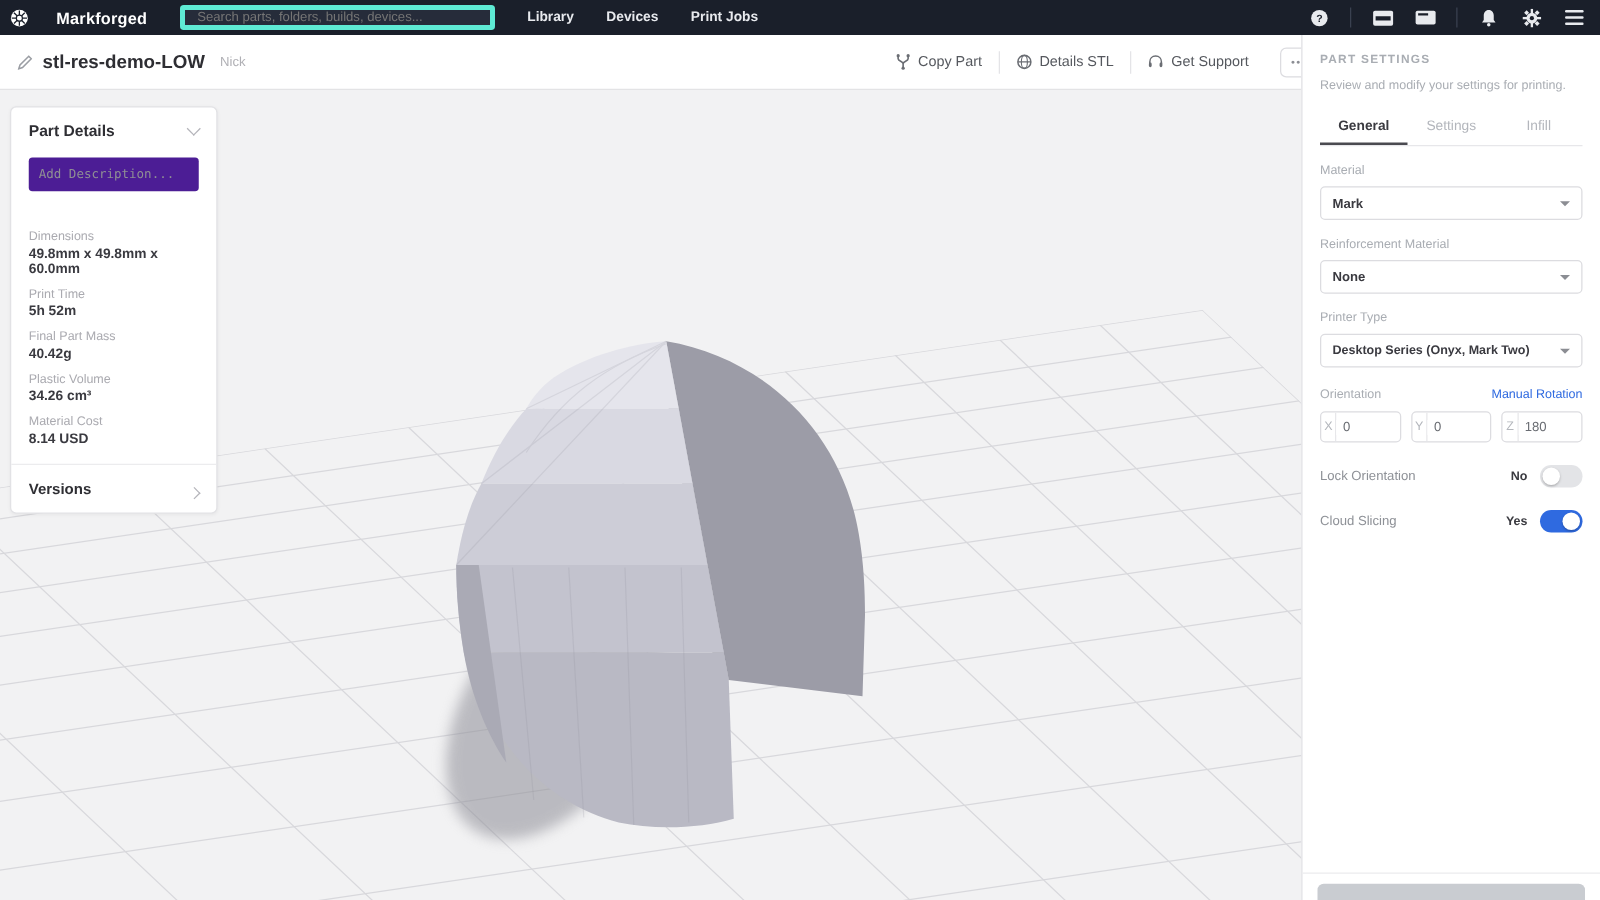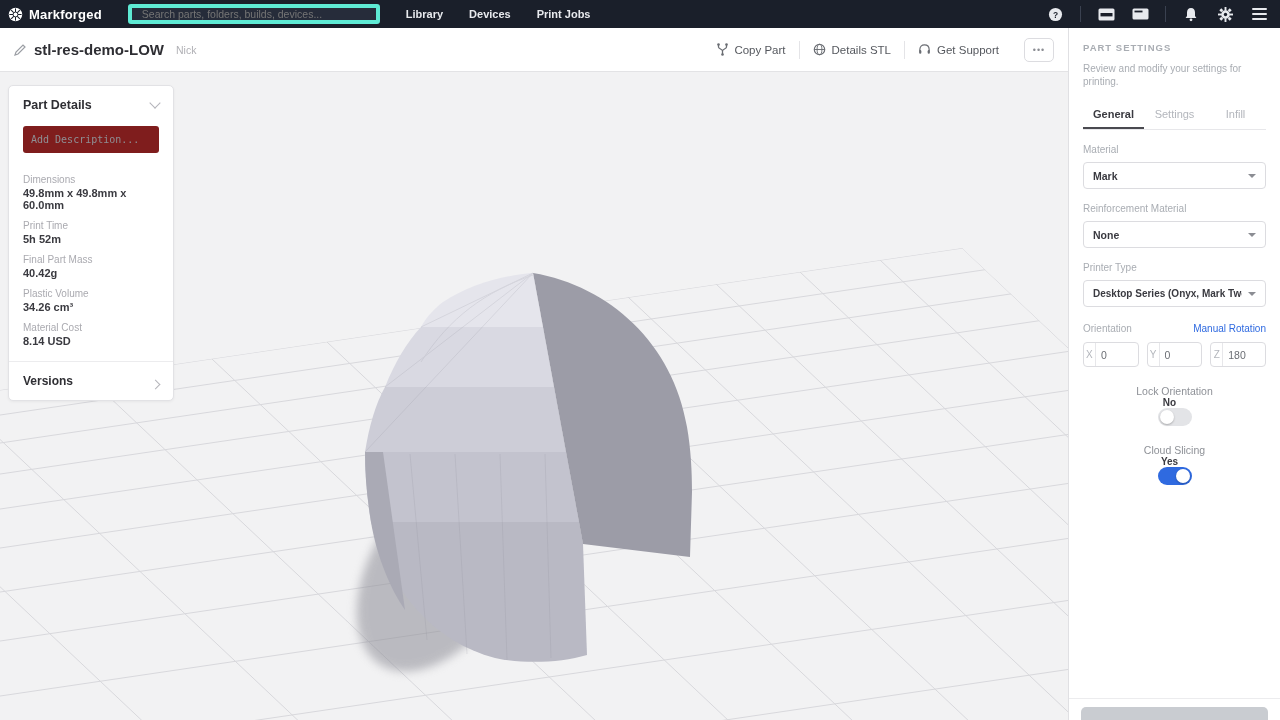--- a/index.html
+++ b/index.html
@@ -2,21 +2,21 @@
 <html><head>
 <meta charset="utf-8">
 <style>
   * { margin:0; padding:0; box-sizing:border-box; }
   html,body { width:1280px; height:720px; overflow:hidden; background:#f2f2f3;
               font-family:"Liberation Sans", sans-serif; }
 
   
   .navbar { position:absolute; top:0; left:0; width:1280px; height:28px;
             background:#1a1f2a; display:flex; align-items:center; z-index:30; }
-  .brand { display:flex; align-items:center; gap:6px; padding-left:8px; }
+  .brand { display:flex; align-items:center; gap:22px; padding-left:8px; }
   .brand-name { color:#fff; font-size:13px; font-weight:bold; letter-spacing:.2px; }
   .search-box { margin-left:26px; width:252px; height:20px; background:#262c3a;
                 border:4px solid #5eead4; border-radius:3px; display:flex; align-items:center; }
   .search-box input { background:transparent; border:none; outline:none; color:#9aa0ad;
                       font-size:10.5px; width:100%; padding:0 10px;
                       font-family:"Liberation Sans", sans-serif; }
   .nav-links { display:flex; gap:26px; margin-left:26px; }
   .nav-link { color:#e8eaee; font-size:11px; font-weight:bold; cursor:pointer; }
   .nav-right { margin-left:auto; display:flex; align-items:center; gap:16px; padding-right:12px; }
   .nav-divider { width:1px; height:16px; background:#3a4150; }
@@ -43,33 +43,33 @@
 
   
   .details-card { position:absolute; top:13px; left:8px; width:166px; background:#fff;
                   border:1px solid #e2e2e5; border-radius:5px; box-shadow:0 1px 3px rgba(0,0,0,.05);
                   z-index:10; }
   .card-head { display:flex; align-items:center; justify-content:space-between;
                padding:12px 14px 10px 14px; cursor:pointer; }
   .card-head .card-title { font-size:12.5px; font-weight:bold; color:#2f2f34; }
   .chev-down { width:8px; height:8px; border-right:1.5px solid #b4b4ba; border-bottom:1.5px solid #b4b4ba;
                transform:rotate(45deg); margin-top:-4px; }
-  .desc-box { margin:4px 14px 16px 14px; background:#7f1d1d; border-radius:3px; padding:8px 8px;
+  .desc-box { margin:4px 14px 26px 14px; background:#4c1d95; border-radius:3px; padding:8px 8px;
               font-family:"DejaVu Sans Mono", monospace; font-size:10px; color:#8f8f94; cursor:text; }
   .detail-field { padding:5px 14px 4px 14px; }
   .detail-label { font-size:10px; color:#aaaab0; margin-bottom:2px; }
   .detail-value { font-size:11px; font-weight:bold; color:#3a3a40; }
   .versions-row { border-top:1px solid #ececee; margin-top:10px; padding:12px 14px;
                   display:flex; align-items:flex-end; justify-content:space-between; cursor:pointer; }
   .versions-label { font-size:12px; font-weight:bold; color:#2f2f34; }
   .chev-right { width:7px; height:7px; border-right:1.5px solid #b4b4ba; border-top:1.5px solid #b4b4ba;
                 transform:rotate(45deg); }
 
   
-  .settings-panel { position:absolute; top:28px; right:0; width:212px; height:692px; background:#fff;
+  .settings-panel { position:absolute; top:28px; right:0; width:239px; height:692px; background:#fff;
                     border-left:1px solid #e0e0e3; z-index:25; padding:14px 14px 0 14px; }
   .panel-title { font-size:9.5px; letter-spacing:1px; color:#a9adb3; font-weight:bold; }
   .panel-subtitle { font-size:10px; color:#a9adb3; margin-top:9px; line-height:1.3; }
   .tabs { display:flex; margin-top:12px; border-bottom:1px solid #e7e7ea; }
   .tab { flex:1; text-align:center; font-size:11px; color:#b3b6bc; padding:8px 0 7px 0; cursor:pointer; }
   .tab.active { color:#3a3a40; font-weight:bold; border-bottom:2px solid #4a4a50; }
   .field-label { font-size:10px; color:#a9adb3; margin-top:14px; }
   .dropdown { margin-top:7px; height:27px; border:1px solid #dcdce0; border-radius:4px; background:#fff;
               display:flex; align-items:center; justify-content:space-between; padding:0 9px; cursor:pointer; }
   .dropdown-value { font-size:10.5px; font-weight:bold; color:#3a3a40; white-space:nowrap; overflow:hidden; }
@@ -77,21 +77,21 @@
            border-top:4.5px solid #8b8d93; flex:0 0 auto; margin-left:6px; }
   .orient-head { display:flex; align-items:center; justify-content:space-between; margin-top:16px; }
   .manual-link { font-size:10px; color:#2f6ae0; cursor:pointer; }
   .axes-row { display:flex; gap:8px; margin-top:8px; }
   .axis-input { flex:1; height:25px; border:1px solid #dcdce0; border-radius:4px; display:flex;
                 align-items:center; overflow:hidden; background:#fff; }
   .axis-prefix { width:16px; text-align:center; font-size:10px; color:#b3b6bc;
                  border-right:1px solid #e7e7ea; line-height:23px; }
   .axis-input input { width:100%; border:none; outline:none; font-size:10.5px; color:#6a6d73;
                       padding:0 5px; font-family:"Liberation Sans", sans-serif; }
-  .toggle-row { display:flex; align-items:center; margin-top:18px;flex-direction:column; }
+  .toggle-row { display:flex; align-items:center; margin-top:18px; }
   .toggle-label { font-size:10.5px; color:#8e9197; flex:1; }
   .toggle-state { font-size:10px; font-weight:bold; color:#3a3a40; margin-right:10px; }
   .switch { width:34px; height:18px; border-radius:9px; position:relative; cursor:pointer; }
   .switch.off { background:#e3e4e7; }
   .switch.on  { background:#2f6ae0; }
   .knob { position:absolute; top:2px; width:14px; height:14px; border-radius:50%; background:#fff;
           box-shadow:0 1px 2px rgba(0,0,0,.25); }
   .switch.off .knob { left:2px; } .switch.on .knob { right:2px; }
   .panel-bottom { position:absolute; bottom:0; left:0; width:100%; border-top:1px solid #ececee; height:22px; }
   .bottom-btn { position:absolute; left:12px; right:12px; top:8px; height:36px; background:#c9ccd1;

